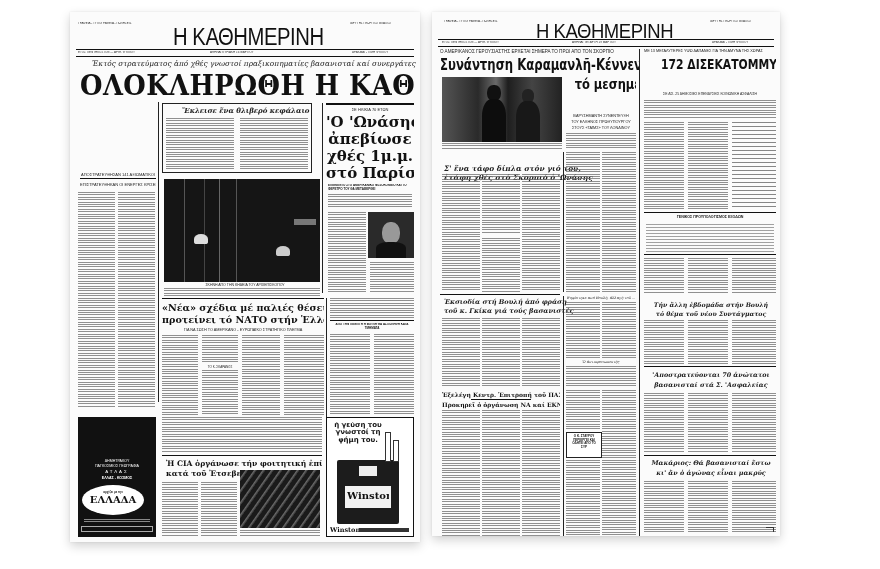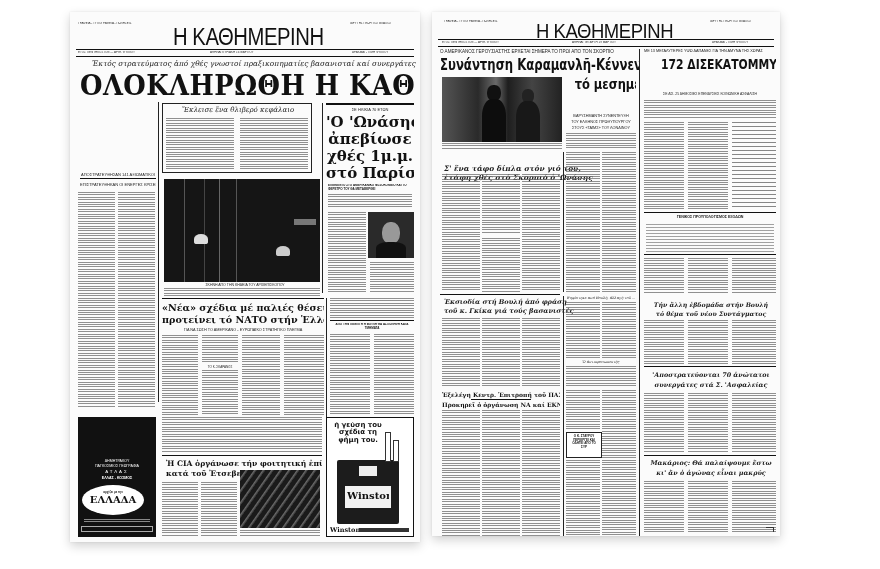--- a/index.html
+++ b/index.html
@@ -43,21 +43,21 @@
 
   <div class="abs cap" style="left:10px;top:160px;width:76px;font-size:4px;text-align:center">ΑΠΟΣΤΡΑΤΕΥΘΗΣΑΝ 141 ΑΞΙΩΜΑΤΙΚΟΙ</div>
   <div class="abs rule" style="left:10px;top:166px;width:76px;height:.7px"></div>
   <div class="abs cap" style="left:10px;top:170px;width:76px;font-size:4px;text-align:center">ΕΠΙΣΤΡΑΤΕΥΘΗΚΑΝ ΟΙ ΕΝΕΡΓΕΣ ΚΡΙΣΕΙΣ</div>
 
   <div class="abs txt" style="left:8px;top:180px;width:37px;height:215px"></div>
   <div class="abs txt" style="left:48px;top:180px;width:37px;height:215px"></div>
   <div class="vline" style="left:88px;top:90px;height:300px"></div>
 
   <div class="abs" style="left:92px;top:91px;width:150px;height:70px;border:1px solid #222"></div>
-  <div class="abs kicker" style="left:112px;top:94px;font-size:7px;font-weight:normal">Ἔκλεισε ἕνα θλιβερό κεφάλαιο</div>
+  <div class="abs kicker" style="left:112px;top:94px;font-size:7px;font-weight:bold">Ἔκλεισε ἕνα θλιβερό κεφάλαιο</div>
   <div class="abs txt" style="left:96px;top:106px;width:68px;height:52px"></div>
   <div class="abs txt" style="left:170px;top:106px;width:68px;height:52px"></div>
 
   <div class="abs photo" style="left:94px;top:167px;width:156px;height:103px">
     <div class="abs" style="left:20px;top:0;width:1px;height:103px;background:#555"></div>
     <div class="abs" style="left:40px;top:0;width:1px;height:103px;background:#444"></div>
     <div class="abs" style="left:55px;top:0;width:1px;height:103px;background:#666"></div>
     <div class="abs" style="left:72px;top:0;width:1px;height:103px;background:#555"></div>
     <div class="abs" style="left:30px;top:55px;width:14px;height:10px;background:#ddd;border-radius:50% 50% 20% 20%"></div>
     <div class="abs" style="left:112px;top:67px;width:14px;height:10px;background:#ccc;border-radius:50% 50% 20% 20%"></div>
@@ -122,21 +122,21 @@
     <div class="abs cap" style="left:2px;top:59px;width:74px;font-size:3.6px;text-align:center;color:#fff;font-weight:bold">ΕΛΛΑΣ - ΚΟΣΜΟΣ</div>
     <div class="abs oval" style="left:4px;top:68px;width:62px;height:30px">
       <div class="cap" style="font-size:3px;margin-top:5px;text-align:center">αρχίζει με την</div>
       <div class="hs" style="font-size:10px;line-height:11px;text-align:center;font-family:'DejaVu Serif',serif">ΕΛΛΑΔΑ</div>
     </div>
     <div class="abs" style="left:6px;top:102px;width:66px;height:4px;background:repeating-linear-gradient(to bottom,#888 0,#888 1px,transparent 1px,transparent 2px)"></div>
     <div class="abs" style="left:3px;top:109px;width:72px;height:6px;border:1px solid #aaa"></div>
   </div>
 
   <div class="abs ad" style="left:256px;top:405px;width:88px;height:120px">
-    <div class="abs hs" style="left:6px;top:4px;width:50px;font-size:7px;line-height:7.4px;text-align:center;white-space:normal">ή γεύση του σχέδια τη φήμη του.</div>
+    <div class="abs hs" style="left:6px;top:4px;width:50px;font-size:7px;line-height:7.4px;text-align:center;white-space:normal">ή γεύση του γνωστοί τη φήμη του.</div>
     <div class="abs" style="left:10px;top:42px;width:62px;height:64px;background:#1c1c1c;border-radius:2px">
       <div class="abs" style="left:22px;top:6px;width:18px;height:10px;background:#eee"></div>
       <div class="abs" style="left:8px;top:26px;width:46px;height:22px;background:#f2f2f2"></div>
       <div class="abs hd" style="left:10px;top:30px;width:42px;font-size:10px;text-align:center;color:#111">Winston</div>
     </div>
     <div class="abs" style="left:58px;top:14px;width:6px;height:30px;background:#fff;border:1px solid #333"></div>
     <div class="abs" style="left:66px;top:22px;width:6px;height:22px;background:#fff;border:1px solid #333"></div>
     <div class="abs hd" style="left:3px;top:108px;font-size:6.5px">Winston</div>
     <div class="abs" style="left:32px;top:110px;width:50px;height:4px;background:#333"></div>
   </div>
@@ -239,28 +239,28 @@
     <div>Τήν ἄλλη ἑβδομάδα στήν Βουλή</div>
     <div>τό θέμα τοῦ νέου Συντάγματος</div>
   </div>
   <div class="abs txt" style="left:212px;top:308px;width:40px;height:44px"></div>
   <div class="abs txt" style="left:256px;top:308px;width:40px;height:44px"></div>
   <div class="abs txt" style="left:300px;top:308px;width:44px;height:44px"></div>
 
   <div class="abs rule" style="left:212px;top:354px;width:132px;height:.8px"></div>
   <div class="abs kicker" style="left:214px;top:359px;width:130px;font-size:6.4px;font-weight:bold;line-height:9.5px;text-align:center">
     <div>'Αποστρατεύονται 70 ἀνώτατοι</div>
-    <div>συνεργάτες στά Σ. 'Ασφαλείας</div>
+    <div>βασανισταί στά Σ. 'Ασφαλείας</div>
   </div>
   <div class="abs txt" style="left:212px;top:381px;width:40px;height:60px"></div>
   <div class="abs txt" style="left:256px;top:381px;width:40px;height:60px"></div>
   <div class="abs txt" style="left:300px;top:381px;width:44px;height:60px"></div>
 
   <div class="abs rule" style="left:212px;top:443px;width:132px;height:.8px"></div>
   <div class="abs kicker" style="left:214px;top:447px;width:130px;font-size:6.4px;font-weight:bold;line-height:9.5px;text-align:center">
-    <div>Μακάριος: Θά παλαίψουμε ἕστω</div>
+    <div>Μακάριος: Θά βασανισταί ἕστω</div>
     <div>κι' ἄν ὁ ἀγώνας εἶναι μακρύς</div>
   </div>
   <div class="abs txt" style="left:212px;top:469px;width:40px;height:52px"></div>
   <div class="abs txt" style="left:256px;top:469px;width:40px;height:52px"></div>
   <div class="abs txt" style="left:300px;top:469px;width:44px;height:52px"></div>
   <div class="abs" style="left:334px;top:515px;width:8px;height:5px;border-top:1px solid #333;border-right:1px solid #333"></div>
 </div>
 
 </body></html>

